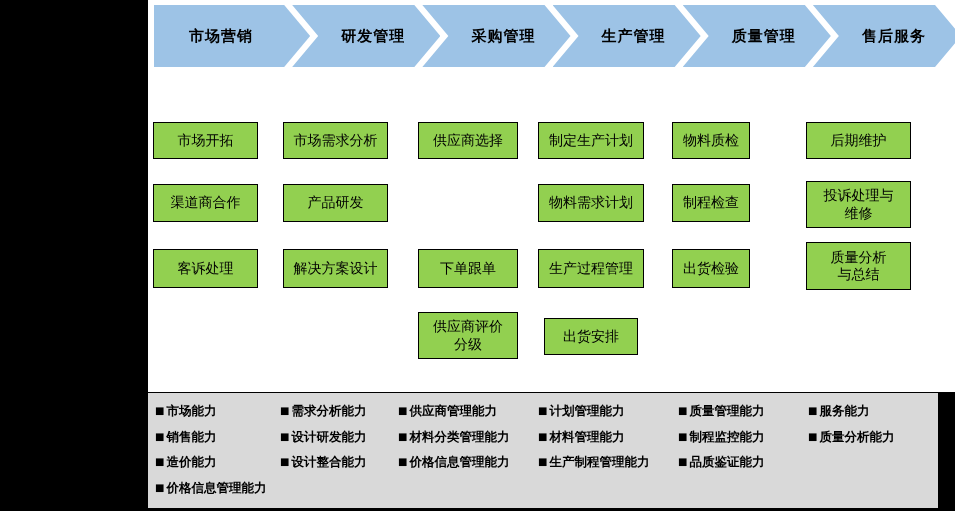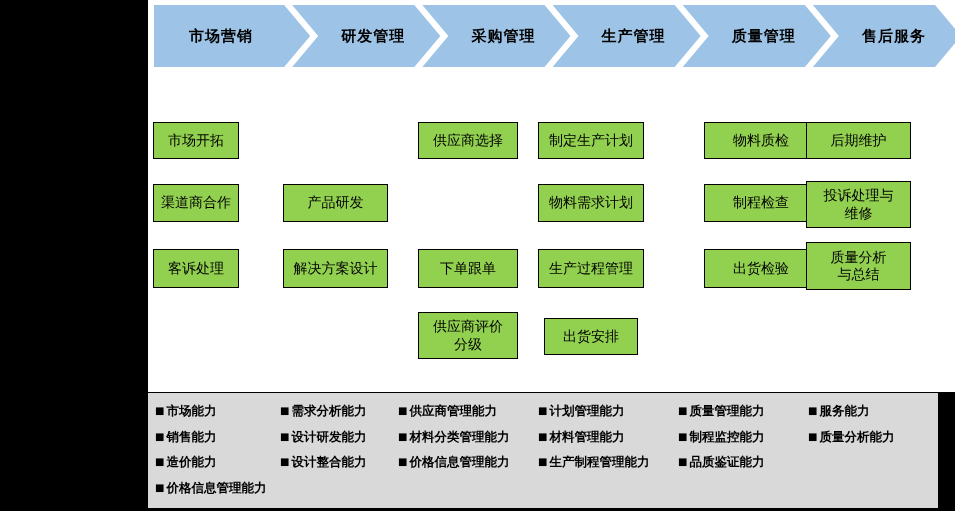--- a/index.html
+++ b/index.html
@@ -25,22 +25,22 @@
     clip-path:polygon(0 0,calc(100% - 26px) 0,100% 50%,calc(100% - 26px) 100%,0 100%);
     padding-right:22px;
   }
   
   .gbox{
     position:absolute;background:#92D050;border:1px solid #000;box-sizing:border-box;
     display:flex;align-items:center;justify-content:center;text-align:center;
     font-size:14px;line-height:1.25;
   }
   .gbox span{white-space:pre-line;}
-  .c1{left:153px;width:86px}.c2{left:283px;width:105px}.c3{left:418px;width:100px}
-  .c4{left:538px;width:106px}.c5{left:704px;width:114px}.c6{left:806px;width:105px}
+  .c1{left:153px;width:105px}.c2{left:283px;width:105px}.c3{left:418px;width:100px}
+  .c4{left:538px;width:106px}.c5{left:672px;width:78px}.c6{left:806px;width:105px}
   .r1{top:122px;height:37px}.r2{top:184px;height:38px}.r3{top:249px;height:39px}
   .b-sup{top:312px;height:47px}
   .b-ship{top:318px;height:37px;left:544px;width:94px}
   .b-complaint{top:181px;height:47px}
   .b-quality{top:242px;height:48px}
   
   .cap-col{position:absolute;top:8px;display:flex;flex-direction:column;gap:6.5px;}
   .capc1{left:7px}.capc2{left:132px}.capc3{left:250px}.capc4{left:390px}.capc5{left:530px}.capc6{left:660px}
   .cap-item{display:flex;align-items:center;font-size:12.5px;font-weight:bold;line-height:19px;white-space:nowrap;}
   .bullet{font-size:10px;margin-right:2px;}
@@ -76,20 +76,23 @@
   <div class="gbox c1 r1">
       <span>市场开拓</span>
     </div>
   <div class="gbox c1 r2">
       <span>渠道商合作</span>
     </div>
   <div class="gbox c1 r3">
       <span>客诉处理</span>
     </div>
 
+  <div class="gbox c2 r1">
+      <span>市场需求分析</span>
+    </div>
   <div class="gbox c2 r2">
       <span>产品研发</span>
     </div>
   <div class="gbox c2 r3">
       <span>解决方案设计</span>
     </div>
 
   <div class="gbox c3 r1">
       <span>供应商选择</span>
     </div>

